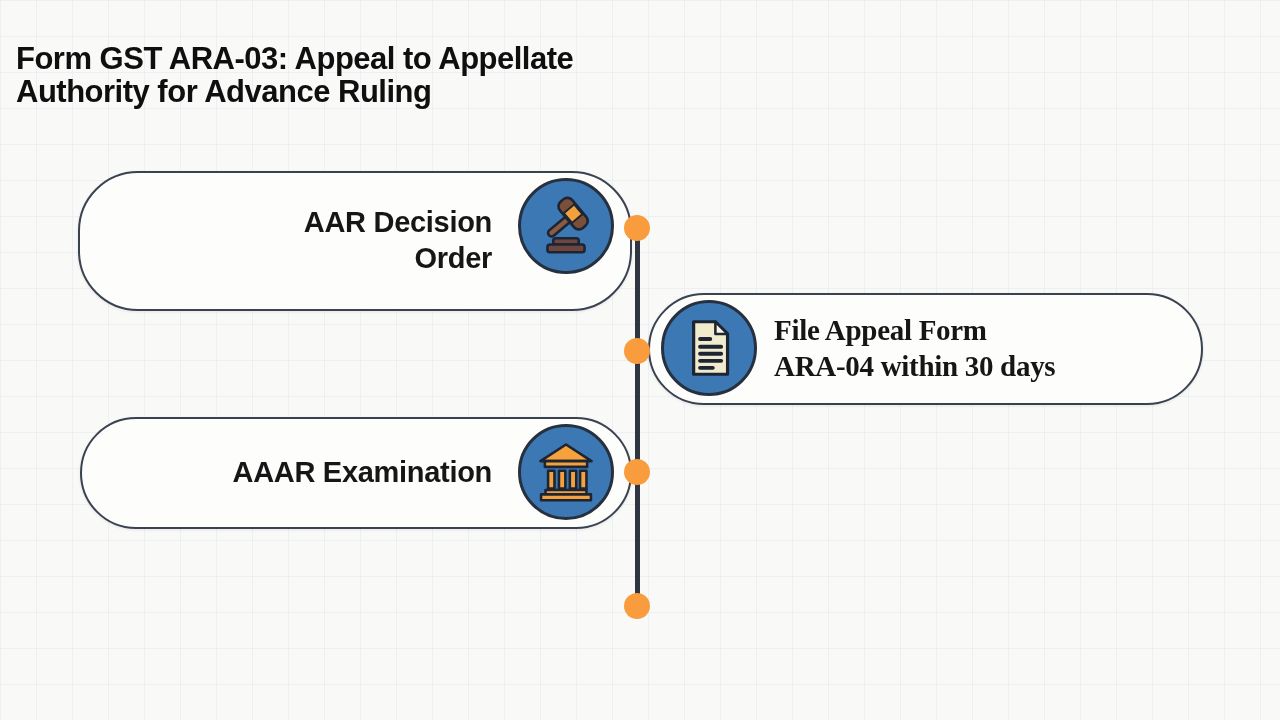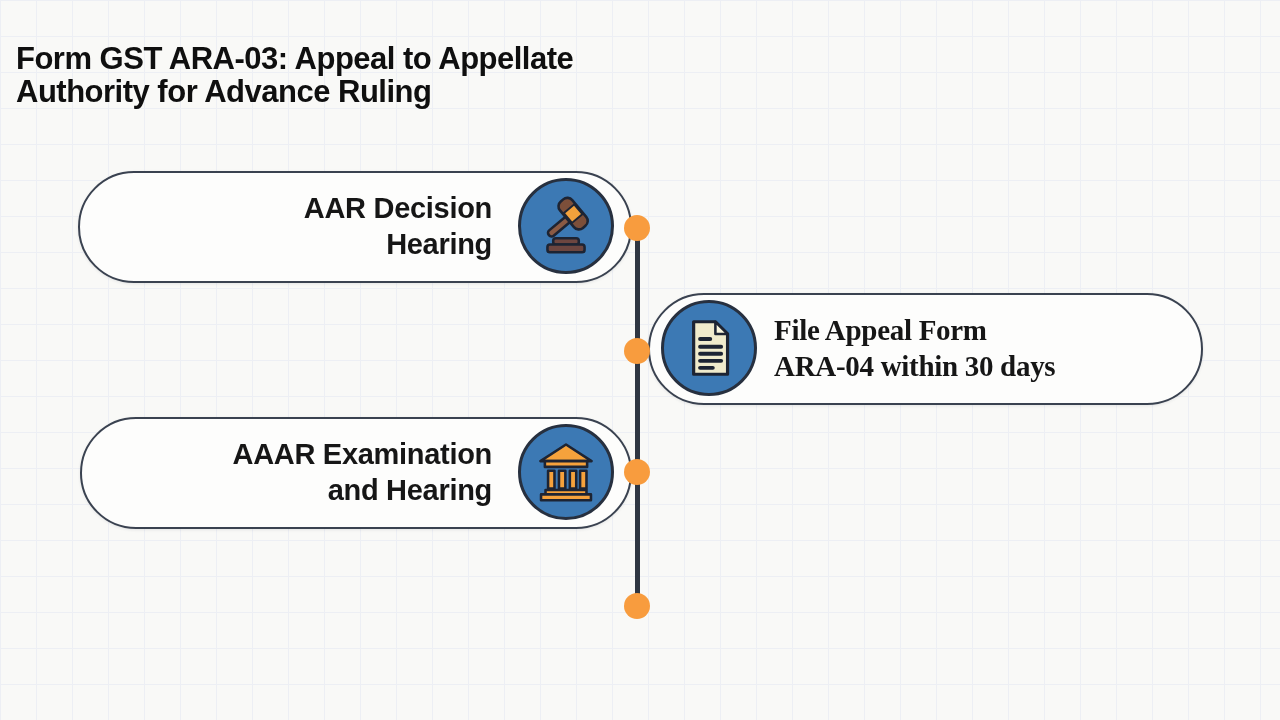--- a/index.html
+++ b/index.html
@@ -57,21 +57,21 @@
 
   .pill {
     position: absolute;
     box-sizing: border-box;
     background: #fdfdfc;
     border: 2px solid #3a4250;
     border-radius: 60px;
     z-index: 2;
     box-shadow: 0 1px 3px rgba(40,48,64,0.10);
   }
-  .pill-1 { left: 78px;  top: 171px; width: 554px; height: 112px; }
+  .pill-1 { left: 78px;  top: 171px; width: 554px; height: 140px; }
   .pill-2 { left: 648px; top: 293px; width: 555px; height: 112px; }
   .pill-3 { left: 80px;  top: 417px; width: 552px; height: 112px; }
   .pill-4 { left: 648px; top: 554px; width: 555px; height: 112px; }
 
   .step-label {
     position: absolute;
     top: 0;
     bottom: 0;
     display: flex;
     flex-direction: column;
@@ -112,21 +112,21 @@
   <h1 class="title">
     <span class="title-line">Form GST ARA-03: Appeal to Appellate</span>
     <span class="title-line">Authority for Advance Ruling</span>
   </h1>
 
   <div class="timeline-line"></div>
 
   <div class="pill pill-1">
     <div class="step-label label-right-align">
       <span>AAR Decision</span>
-      <span>Hearing</span>
+      <span>Order</span>
     </div>
     <div class="icon-circle icon-at-right">
       <svg viewBox="0 0 100 100" aria-hidden="true">
         <g stroke="#1d2433" stroke-width="4" stroke-linejoin="round">
           <g transform="rotate(-40 50 40)">
             <rect x="14" y="36" width="44" height="11" rx="5" fill="#8a5a44"></rect>
             <rect x="52" y="13" width="25" height="54" rx="10" fill="#7c4f3a"></rect>
             <rect x="54" y="30" width="21" height="20" fill="#f2a13c" stroke-width="3"></rect>
           </g>
           <rect x="30" y="69" width="40" height="10" rx="4" fill="#6d4640"></rect>
@@ -156,21 +156,20 @@
     <div class="step-label label-left-align">
       <span>File Appeal Form</span>
       <span>ARA-04 within 30 days</span>
     </div>
   </div>
   <div class="timeline-dot dot-2"></div>
 
   <div class="pill pill-3">
     <div class="step-label label-right-align">
       <span>AAAR Examination</span>
-      <span>and Hearing</span>
     </div>
     <div class="icon-circle icon-at-right">
       <svg viewBox="0 0 100 100" aria-hidden="true">
         <g fill="#f5a23c" stroke="#1d2433" stroke-width="4" stroke-linejoin="round">
           <polygon points="50,7 90,33 10,33"></polygon>
           <rect x="17" y="33" width="66" height="9"></rect>
           <rect x="22" y="48" width="10" height="28"></rect>
           <rect x="39" y="48" width="10" height="28"></rect>
           <rect x="56" y="48" width="10" height="28"></rect>
           <rect x="72" y="48" width="10" height="28"></rect>

